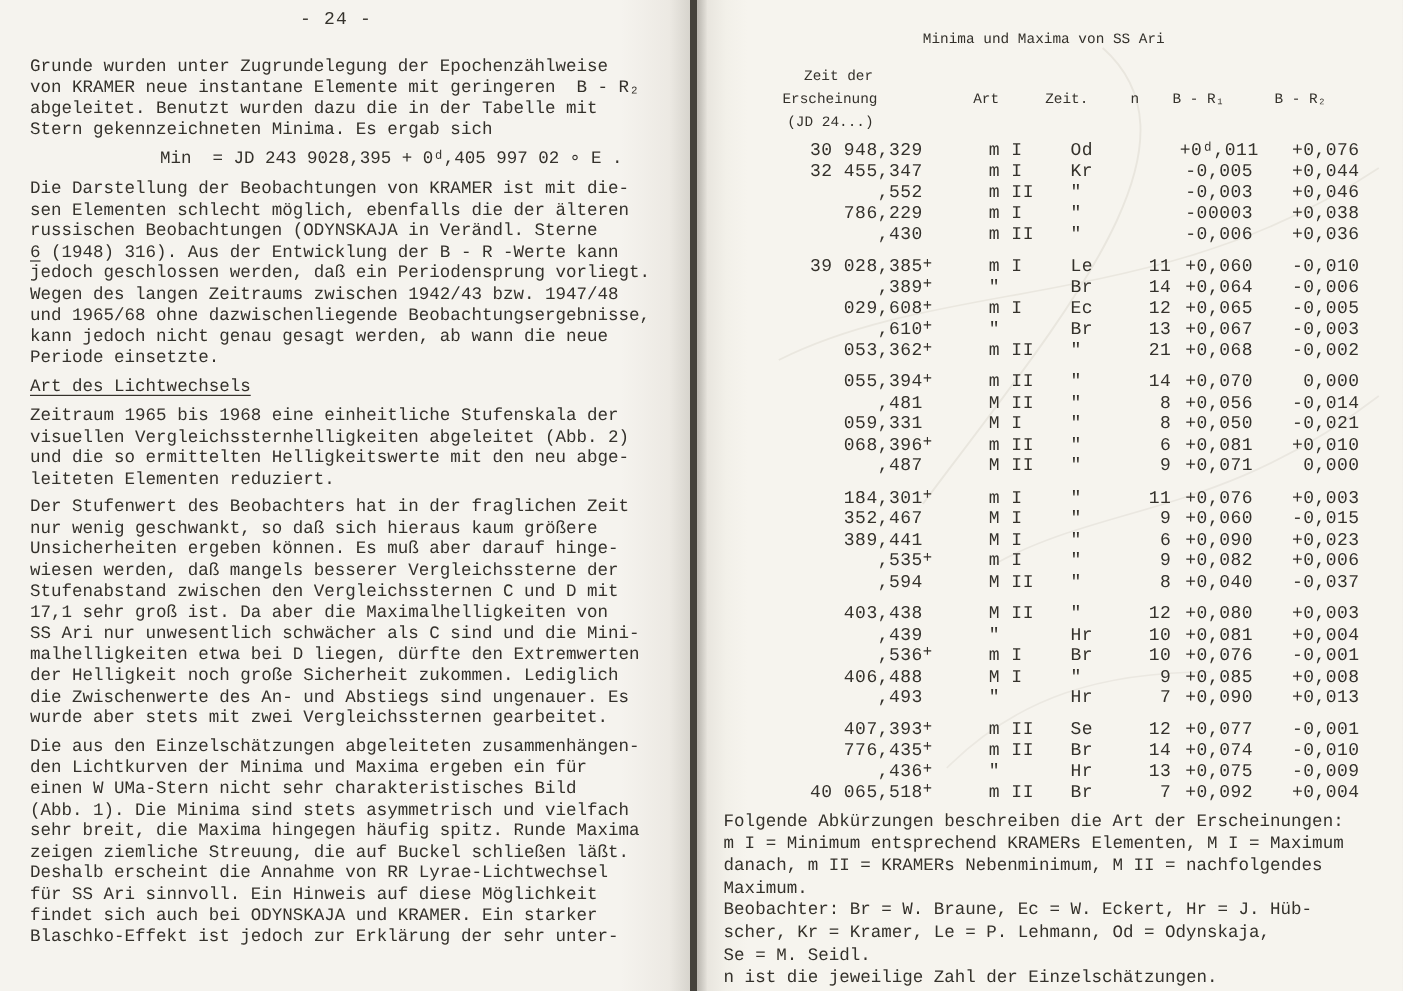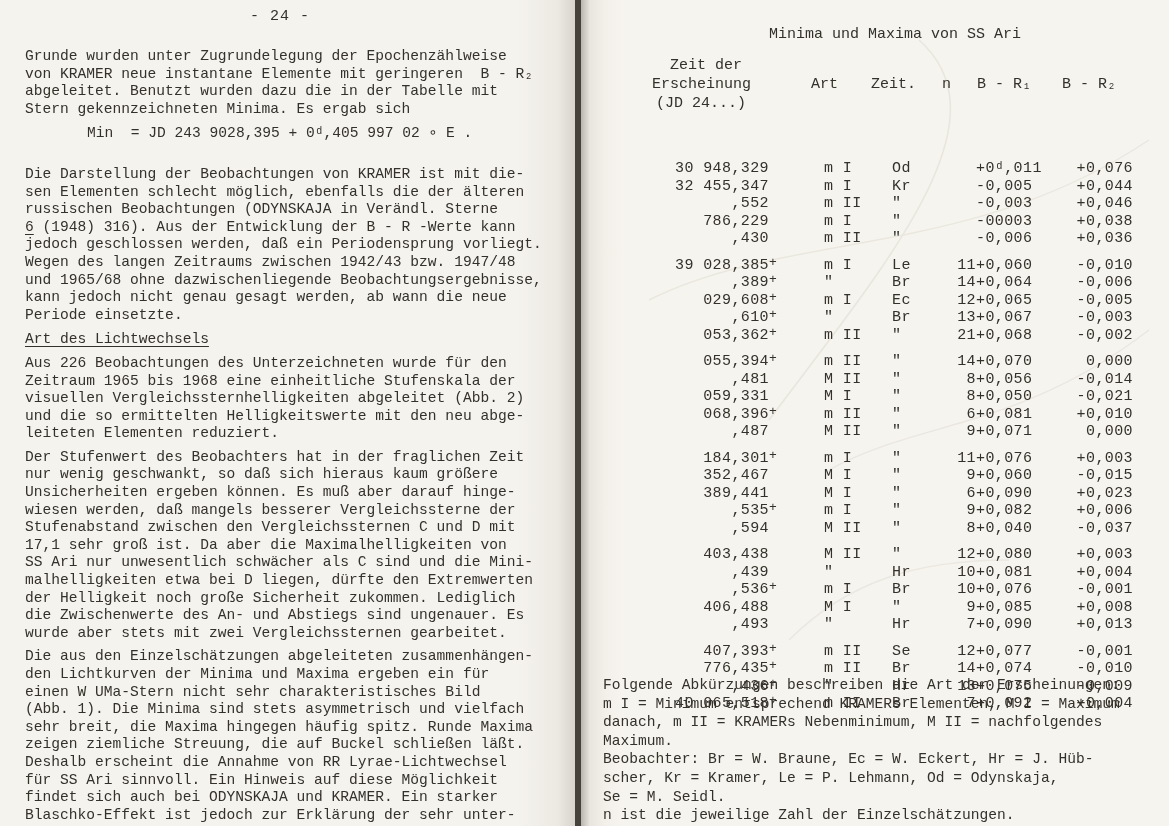--- a/index.html
+++ b/index.html
@@ -13,36 +13,36 @@
     background:linear-gradient(90deg,#b9b6af 0%,#e2dfd8 55%,#f6f4ee 100%);}
   
   .right-page{position:absolute;left:589px;top:0;width:580px;height:826px;
     background:linear-gradient(90deg,#e8e5de 0px,#f2f0e9 16px,#f6f4ee 34px);}
   .artifacts{position:absolute;left:0;top:0;pointer-events:none;}
   .page-number{position:absolute;left:210px;top:8px;width:140px;text-align:center;
     font-size:15px;letter-spacing:1px;}
   .text-block{position:absolute;left:25px;top:48px;width:540px;font-size:14.6px;}
   .para{margin:0 0 6px 0;}
   .para .line{line-height:17.6px;white-space:pre;}
-  .para.equation{padding-left:62px;margin-top:7px;margin-bottom:23px;}
+  .para.equation{padding-left:62px;margin-top:7px;margin-bottom:7px;text-align:center;}
   .para.heading{margin-top:7px;}
   .para.heading .line{text-decoration:underline;text-underline-offset:3px;}
   .u{text-decoration:underline;text-underline-offset:3px;}
   
-  .rp-title{position:absolute;left:180px;top:26px;font-size:15px;}
-  .th{position:absolute;font-size:15px;}
-  .t-rows{position:absolute;left:20px;top:117px;width:540px;font-size:15px;letter-spacing:0.4px;margin-top:43px;}
+  .rp-title{position:absolute;left:180px;top:26px;font-size:12px;}
+  .th{position:absolute;font-size:12px;}
+  .t-rows{position:absolute;left:20px;top:117px;width:540px;font-size:15px;letter-spacing:0.4px;}
   .t-group{margin-bottom:9px;}
   .t-row{display:flex;height:17.5px;line-height:17.5px;white-space:pre;}
   .c-time{width:160px;text-align:right;}
   .c-plus{width:16px;font-size:13px;position:relative;top:-3px;}
   .c-art{width:60px;margin-left:39px;}
   .c-beob{width:50px;margin-left:8px;}
   .c-n{width:34px;text-align:right;}
-  .c-br1{width:80px;text-align:left;}
+  .c-br1{width:80px;text-align:center;}
   .c-br2{width:77px;text-align:right;}
   .footnotes{position:absolute;left:14px;top:660px;width:562px;font-size:14.6px;margin-top:16px;}
   .fn-line{line-height:18.6px;white-space:pre;}
 </style>
 </head>
 <body>
 
 <div class="sheet">
 
   <div class="left-page">
@@ -65,21 +65,20 @@
           <div class="line">jedoch geschlossen werden, daß ein Periodensprung vorliegt.</div>
           <div class="line">Wegen des langen Zeitraums zwischen 1942/43 bzw. 1947/48</div>
           <div class="line">und 1965/68 ohne dazwischenliegende Beobachtungsergebnisse,</div>
           <div class="line">kann jedoch nicht genau gesagt werden, ab wann die neue</div>
           <div class="line">Periode einsetzte.</div>
         </div>
         <div class="para heading">
           <div class="line">Art des Lichtwechsels</div>
         </div>
         <div class="para body">
-          <div class="line">Aus 226 Beobachtungen des Unterzeichneten wurde für den</div>
           <div class="line">Zeitraum 1965 bis 1968 eine einheitliche Stufenskala der</div>
           <div class="line">visuellen Vergleichssternhelligkeiten abgeleitet (Abb. 2)</div>
           <div class="line">und die so ermittelten Helligkeitswerte mit den neu abge-</div>
           <div class="line">leiteten Elementen reduziert.</div>
         </div>
         <div class="para body">
           <div class="line">Der Stufenwert des Beobachters hat in der fraglichen Zeit</div>
           <div class="line">nur wenig geschwankt, so daß sich hieraus kaum größere</div>
           <div class="line">Unsicherheiten ergeben können. Es muß aber darauf hinge-</div>
           <div class="line">wiesen werden, daß mangels besserer Vergleichssterne der</div>

